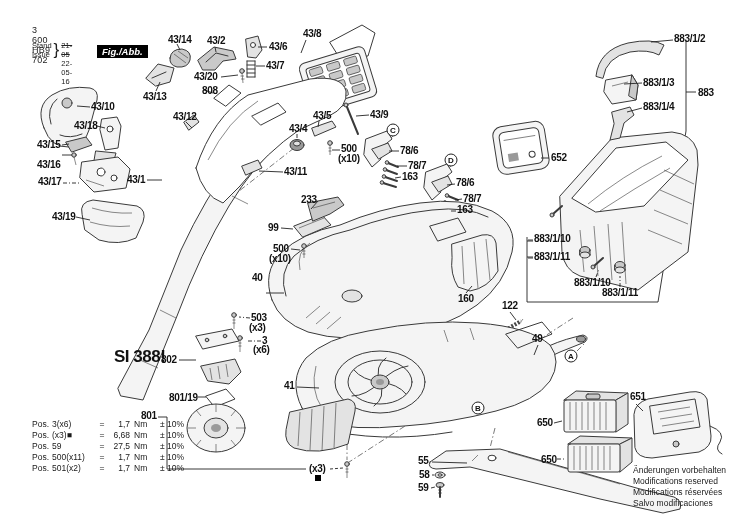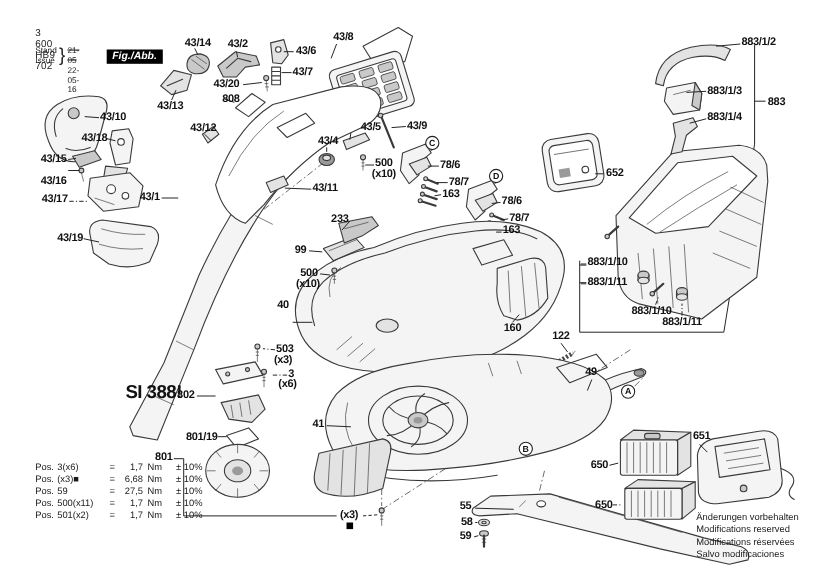--- a/index.html
+++ b/index.html
@@ -457,21 +457,21 @@
       <div class="callout" style="left: 338px; top: 154px;">(x10)</div>
       <div class="callout" style="left: 400px; top: 146px;">78/6</div>
       <div class="callout" style="left: 408px; top: 161px;">78/7</div>
       <div class="callout" style="left: 402px; top: 172px;">163</div>
       <div class="callout" style="left: 456px; top: 178px;">78/6</div>
       <div class="callout" style="left: 463px; top: 194px;">78/7</div>
       <div class="callout" style="left: 457px; top: 205px;">163</div>
       <div class="callout" style="left: 38px; top: 177px;">43/17</div>
       <div class="callout" style="left: 127px; top: 175px;">43/1</div>
       <div class="callout" style="left: 173px; top: 112px;">43/12</div>
-      <div class="callout" style="left: 313px; top: 111px; margin-left: 15px;">43/5</div>
+      <div class="callout" style="left: 313px; top: 111px;">43/5</div>
       <div class="callout" style="left: 289px; top: 124px;">43/4</div>
       <div class="callout" style="left: 284px; top: 167px;">43/11</div>
       <div class="callout" style="left: 301px; top: 195px;">233</div>
       <div class="callout" style="left: 52px; top: 212px;">43/19</div>
       <div class="callout" style="left: 268px; top: 223px;">99</div>
       <div class="callout" style="left: 273px; top: 244px;">500</div>
       <div class="callout" style="left: 269px; top: 254px;">(x10)</div>
       <div class="callout" style="left: 252px; top: 273px;">40</div>
       <div class="callout" style="left: 458px; top: 294px;">160</div>
       <div class="callout" style="left: 551px; top: 153px;">652</div>

